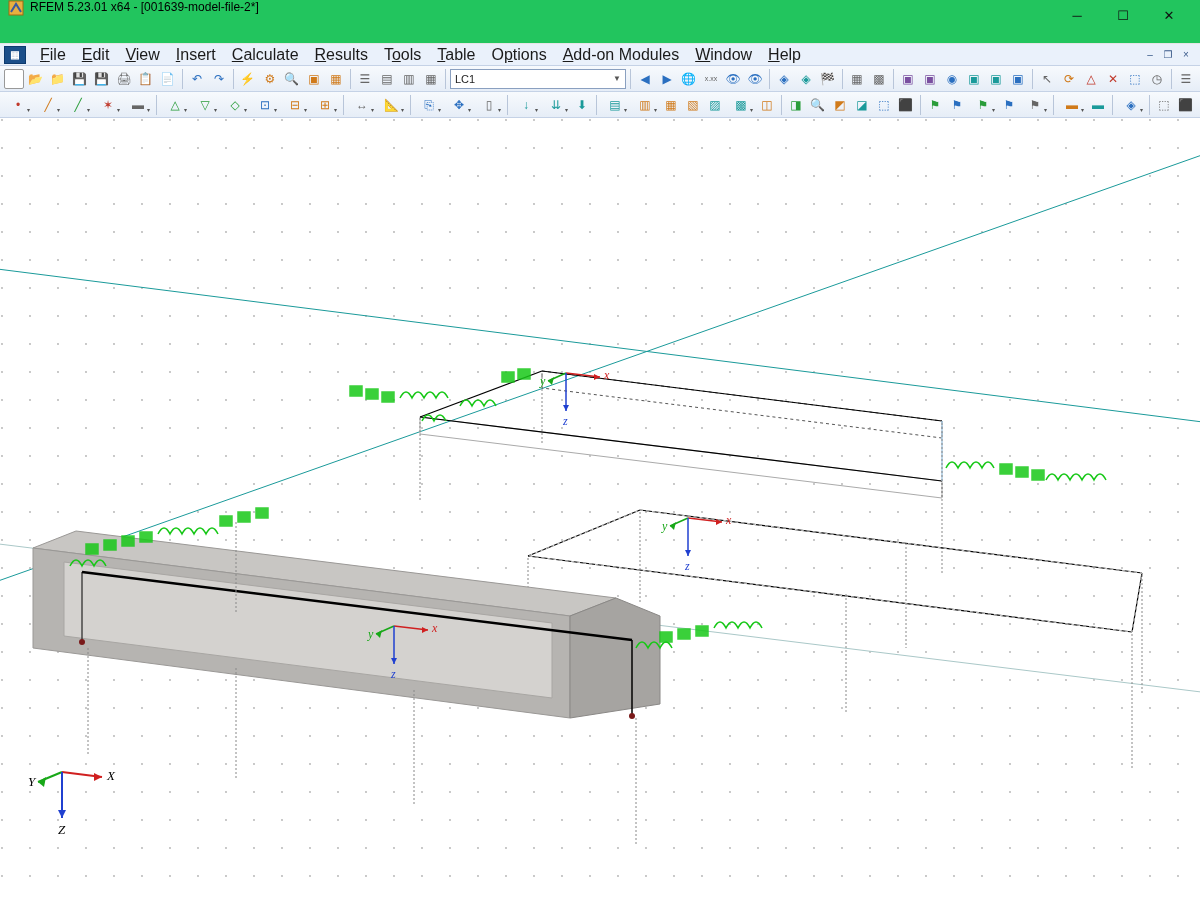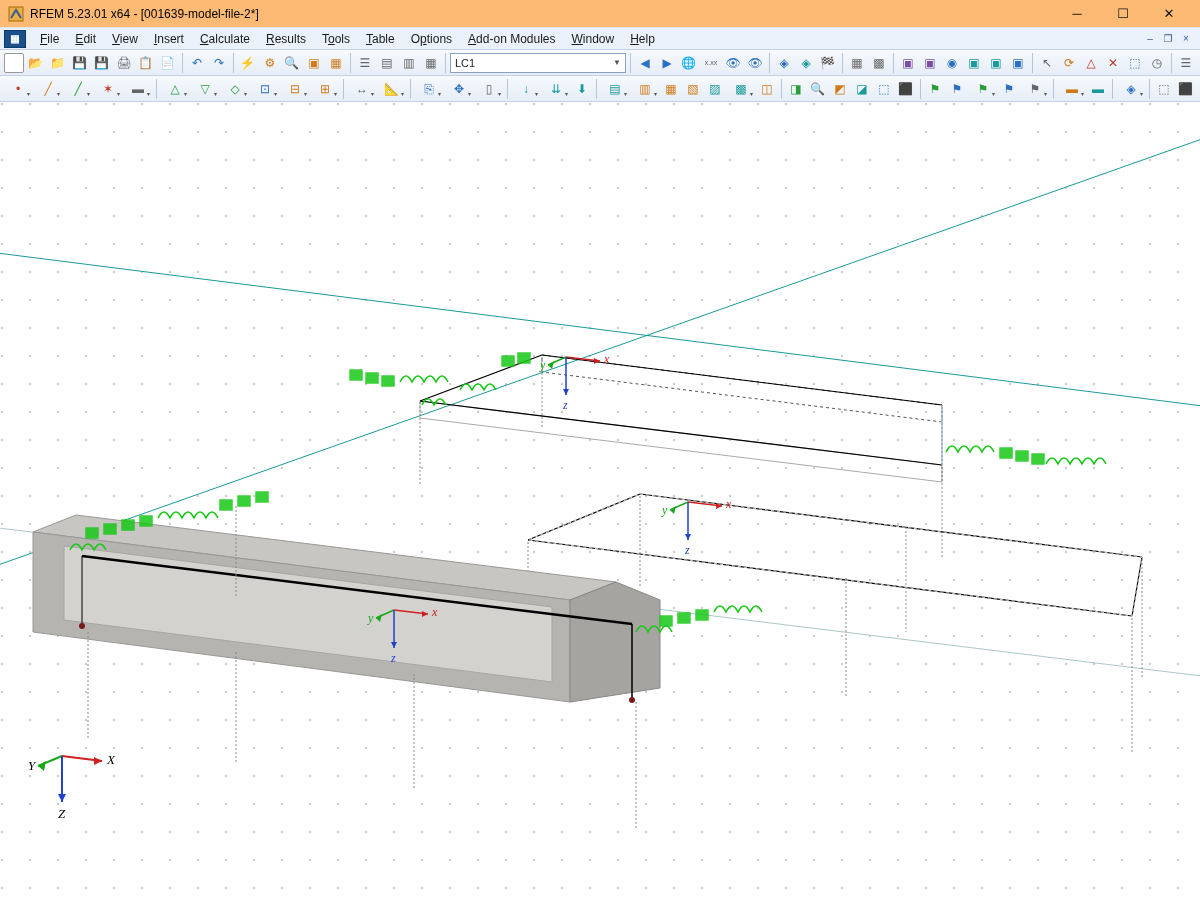--- a/index.html
+++ b/index.html
@@ -1,24 +1,24 @@
 <!DOCTYPE html>
 <html><head>
 <meta charset="utf-8">
 <style>
   * { margin:0; padding:0; box-sizing:border-box; }
   html,body { width:1200px; height:900px; font-family:"Segoe UI",Tahoma,sans-serif; font-size:11px; overflow:hidden; background:#fff; }
-  .titlebar { height:28px; background:#fdba74; display:flex; align-items:center; padding:0 8px; border-bottom:1px solid #e5e5e5; }
+  .titlebar { height:44px; background:#22c55e; display:flex; align-items:flex-start; padding:0 8px; border-bottom:1px solid #e5e5e5; }
   .titlebar .app-icon { width:16px; height:16px; display:inline-flex; align-items:center; justify-content:center; margin-right:6px; }
   .titlebar .title { flex:1; color:#000; font-size:12px; }
   .titlebar .win-btns { display:flex; gap:0; }
   .titlebar .win-btn { width:46px; height:30px; display:flex; align-items:center; justify-content:center; color:#111; font-size:13px; }
   .menubar { height:22px; background:#eaf1fb; display:flex; align-items:center; padding:0 4px; border-bottom:1px solid #c5d2e6; }
   .menubar .mlogo { width:22px; height:18px; background:#1b4f8a; margin-right:6px; display:flex; align-items:center; justify-content:center; color:#fff; font-weight:bold; font-size:10px; border:1px solid #0d3a6e; }
-  .menubar .mitem { padding:2px 8px; color:#1a1a1a; font-size:12px; cursor:default; }
+  .menubar .mitem { padding:2px 8px; color:#1a1a1a; font-size:16px; cursor:default; }
   .menubar .mitem u { text-decoration:underline; }
   .menubar .spacer { flex:1; }
   .menubar .mdi { display:flex; gap:2px; margin-right:2px; }
   .menubar .mdi span { width:16px; height:14px; display:flex; align-items:center; justify-content:center; color:#3a5a8a; font-size:10px; }
   .toolbar { height:26px; background:linear-gradient(#f7fafd,#e6edf7); border-bottom:1px solid #c5d2e6; display:flex; align-items:center; padding:0 4px; gap:2px; overflow:hidden; }
   .tb-btn { width:20px; height:20px; display:flex; align-items:center; justify-content:center; border:1px solid transparent; border-radius:2px; font-size:12px; color:#4a5a6a; cursor:default; flex:none; }
   .tb-btn.dd { width:28px; position:relative; }
   .tb-btn.dd::after { content:"▾"; font-size:6px; position:absolute; right:1px; bottom:1px; color:#555; }
   .tb-sep { width:1px; height:20px; background:#b8c5d9; margin:0 2px; flex:none; }
   .tb-combo { height:20px; background:#fff; border:1px solid #8aa0c0; display:flex; align-items:center; padding:0 4px; font-size:11px; color:#222;text-align:right; }

